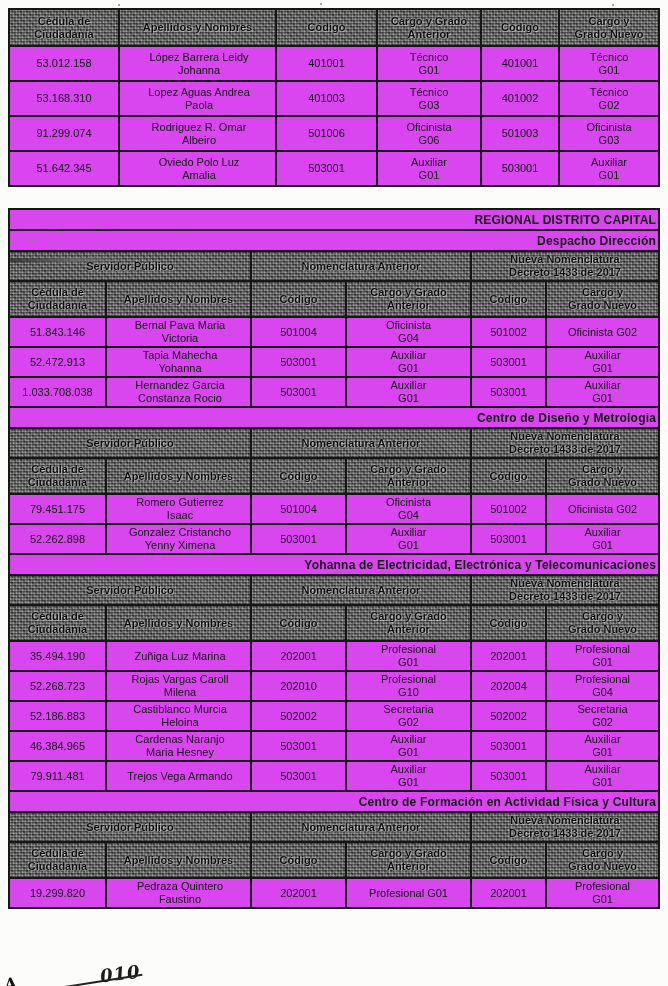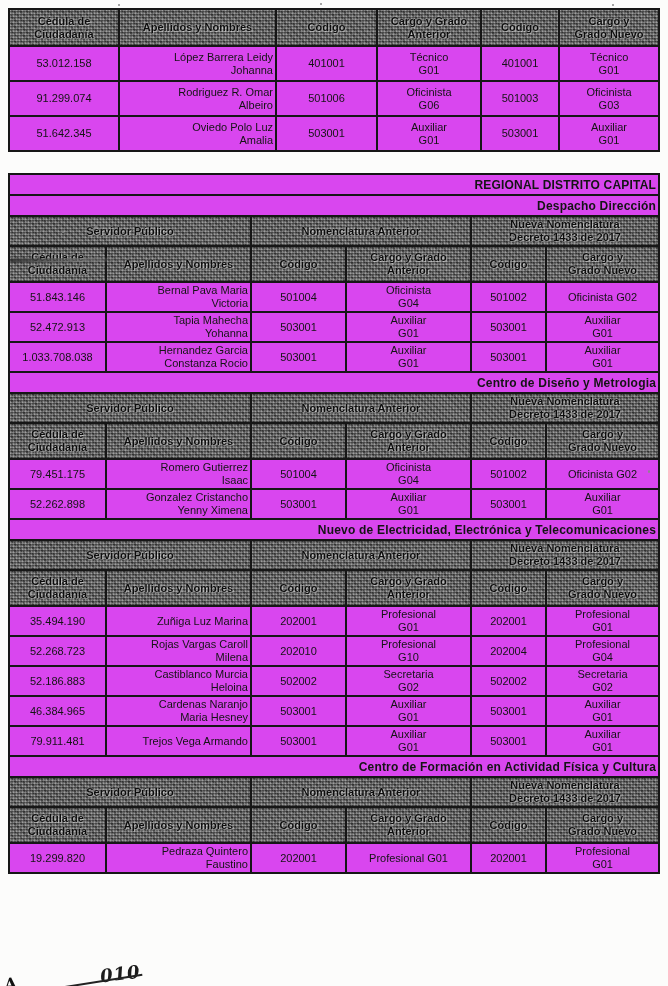--- a/index.html
+++ b/index.html
@@ -29,21 +29,21 @@
       repeating-linear-gradient(90deg, rgba(255,255,255,.20) 0 1px, rgba(0,0,0,.10) 1px 3px),
       repeating-linear-gradient(45deg, rgba(0,0,0,.22) 0 2px, rgba(255,255,255,.08) 2px 5px);
     color:#0d0d0d;
     text-shadow:0 0 2px rgba(255,255,255,.75), 1px 1px 0 rgba(255,255,255,.25);
     font-weight:bold;font-size:11px;line-height:13px;text-align:center;
   }
   tr.grp{height:18px;}
   tr.colh{height:36px;}
   .t1 tr.colh{height:37px;}
   tr.data td{font-size:11px;line-height:13px;text-align:center;}
-  tr.data td.name{text-align:right;padding-left:5px;}
+  tr.data td.name{text-align:center;padding-left:5px;}
   .t1 tr.data{height:35px;border-radius:6px;}
   .t2 tr.data{height:21px;}
   tr.titlerow td, tr.sec td{
     height:19px;font-weight:bold;font-size:12px;line-height:14px;
     text-align:right;padding:0 2px;white-space:normal;
     letter-spacing:.2px;
   }
   .gap{height:21px;}
   
   .speck{position:absolute;background:#8a8a8a;border-radius:50%;}
@@ -97,20 +97,31 @@
     <tr class="data">
       <td class="num">53.012.158</td>
       <td class="name">López Barrera Leidy
 Johanna</td>
       <td>401001</td>
       <td>Técnico
 G01</td>
       <td>401001</td>
       <td>Técnico
 G01</td>
+    </tr>
+    <tr class="data">
+      <td class="num">53.168.310</td>
+      <td class="name">Lopez Aguas Andrea
+Paola</td>
+      <td>401003</td>
+      <td>Técnico
+G03</td>
+      <td>401002</td>
+      <td>Técnico
+G02</td>
     </tr>
     <tr class="data">
       <td class="num">91.299.074</td>
       <td class="name">Rodriguez R.  Omar
 Albeiro</td>
       <td>501006</td>
       <td>Oficinista
 G06</td>
       <td>501003</td>
       <td>Oficinista
@@ -235,21 +246,21 @@
 Yenny Ximena</td>
       <td>503001</td>
       <td>Auxiliar
 G01</td>
       <td>503001</td>
       <td>Auxiliar
 G01</td>
     </tr>
 
     <tr class="sec">
-      <td colspan="6">Nuevo de Electricidad, Electrónica y Telecomunicaciones</td>
+      <td colspan="6">Yohanna de Electricidad, Electrónica y Telecomunicaciones</td>
     </tr>
     <tr class="grp">
       <th colspan="2">Servidor Público</th>
       <th colspan="2">Nomenclatura Anterior</th>
       <th colspan="2">Nueva Nomenclatura
 Decreto 1433 de 2017</th>
     </tr>
     <tr class="colh">
       <th>Cédula de
 Ciudadanía</th>

